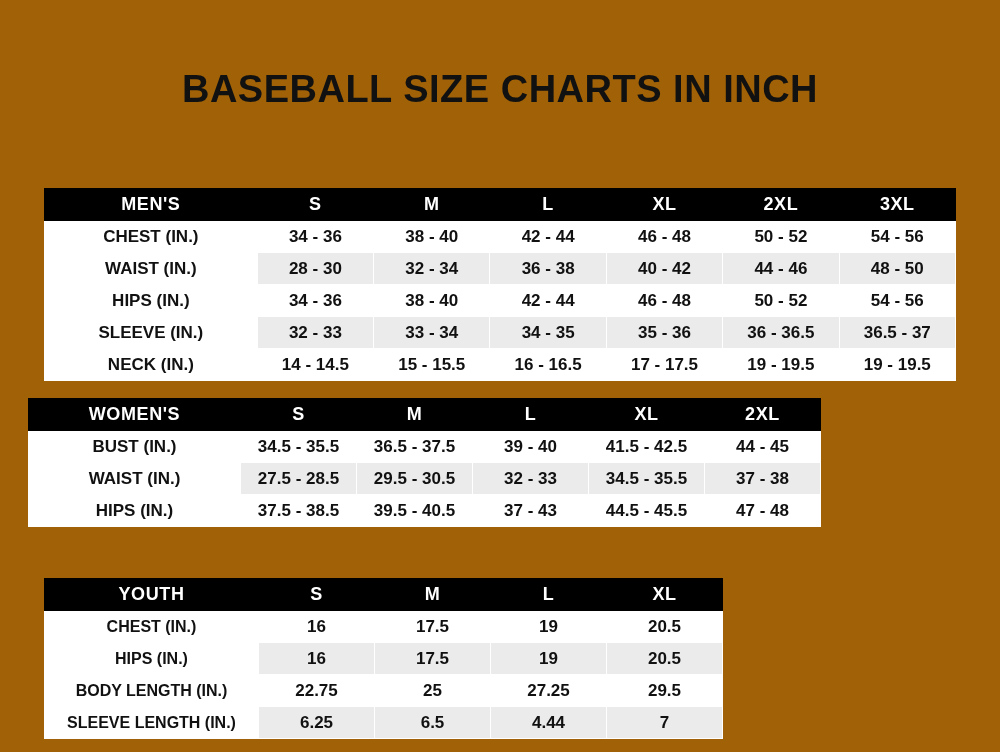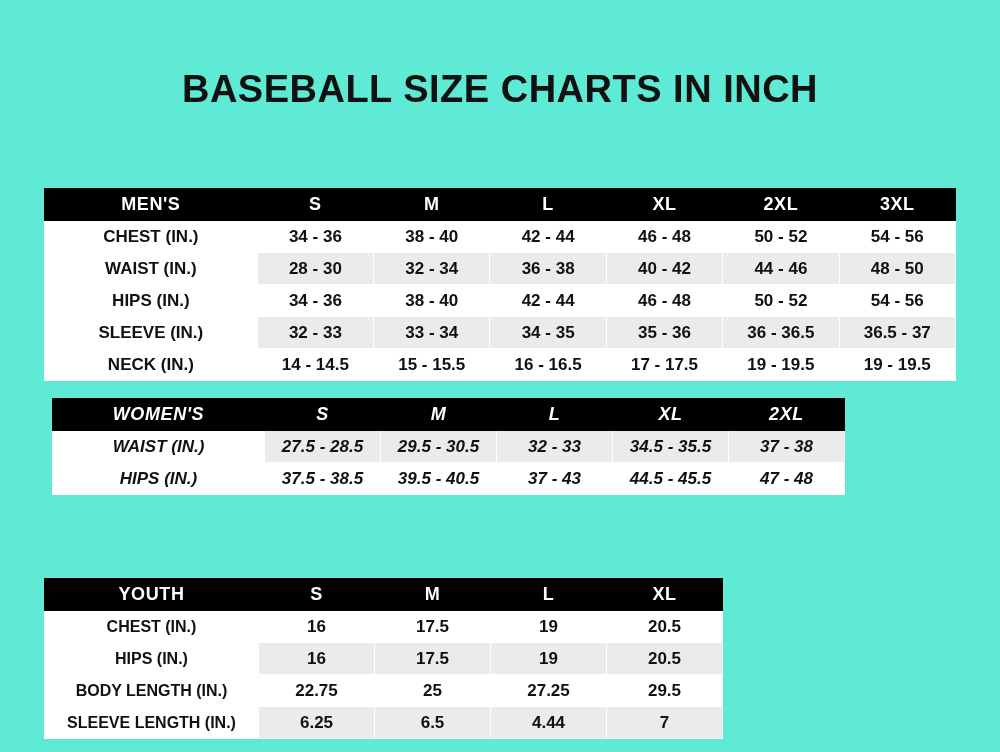--- a/index.html
+++ b/index.html
@@ -11,21 +11,21 @@
     width: 1000px;
     height: 752px;
     font-family: "Liberation Sans", sans-serif;
     color: #111111;
     overflow: hidden;
   }
   #page {
     position: relative;
     width: 1000px;
     height: 752px;
-    background: #5eead4;
+    background: #a16207;
   }
   .title {
     position: absolute;
     top: 68px;
     left: 0;
     width: 1000px;
     text-align: center;
     font-size: 38px;
     font-weight: bold;
     letter-spacing: 0.5px;
@@ -87,23 +87,22 @@
     top: 188px;
     left: 44px;
     width: 912px;
   }
   #mens-table col.c0 { width: 212px; }
   #mens-table col.cx { width: 116px; }
 
   
   #womens-table {
     top: 398px;
-    left: 52px;
+    left: 28px;
     width: 792px;
-    font-style: italic;
   }
   #womens-table col.c0 { width: 212px; }
   #womens-table col.cx { width: 116px; }
 
   
   #youth-table {
     top: 578px;
     left: 44px;
     width: 678px;
   }
@@ -207,20 +206,28 @@
       <tr>
         <th class="rowhead">WOMEN'S</th>
         <th>S</th>
         <th>M</th>
         <th>L</th>
         <th>XL</th>
         <th>2XL</th>
       </tr>
     </thead>
     <tbody>
+      <tr class="odd">
+        <td class="rowlabel">BUST (IN.)</td>
+        <td class="cell">34.5 - 35.5</td>
+        <td class="cell">36.5 - 37.5</td>
+        <td class="cell">39 - 40</td>
+        <td class="cell">41.5 - 42.5</td>
+        <td class="cell">44 - 45</td>
+      </tr>
       <tr class="even">
         <td class="rowlabel">WAIST (IN.)</td>
         <td class="cell">27.5 - 28.5</td>
         <td class="cell">29.5 - 30.5</td>
         <td class="cell">32 - 33</td>
         <td class="cell">34.5 - 35.5</td>
         <td class="cell">37 - 38</td>
       </tr>
       <tr class="odd">
         <td class="rowlabel">HIPS (IN.)</td>

